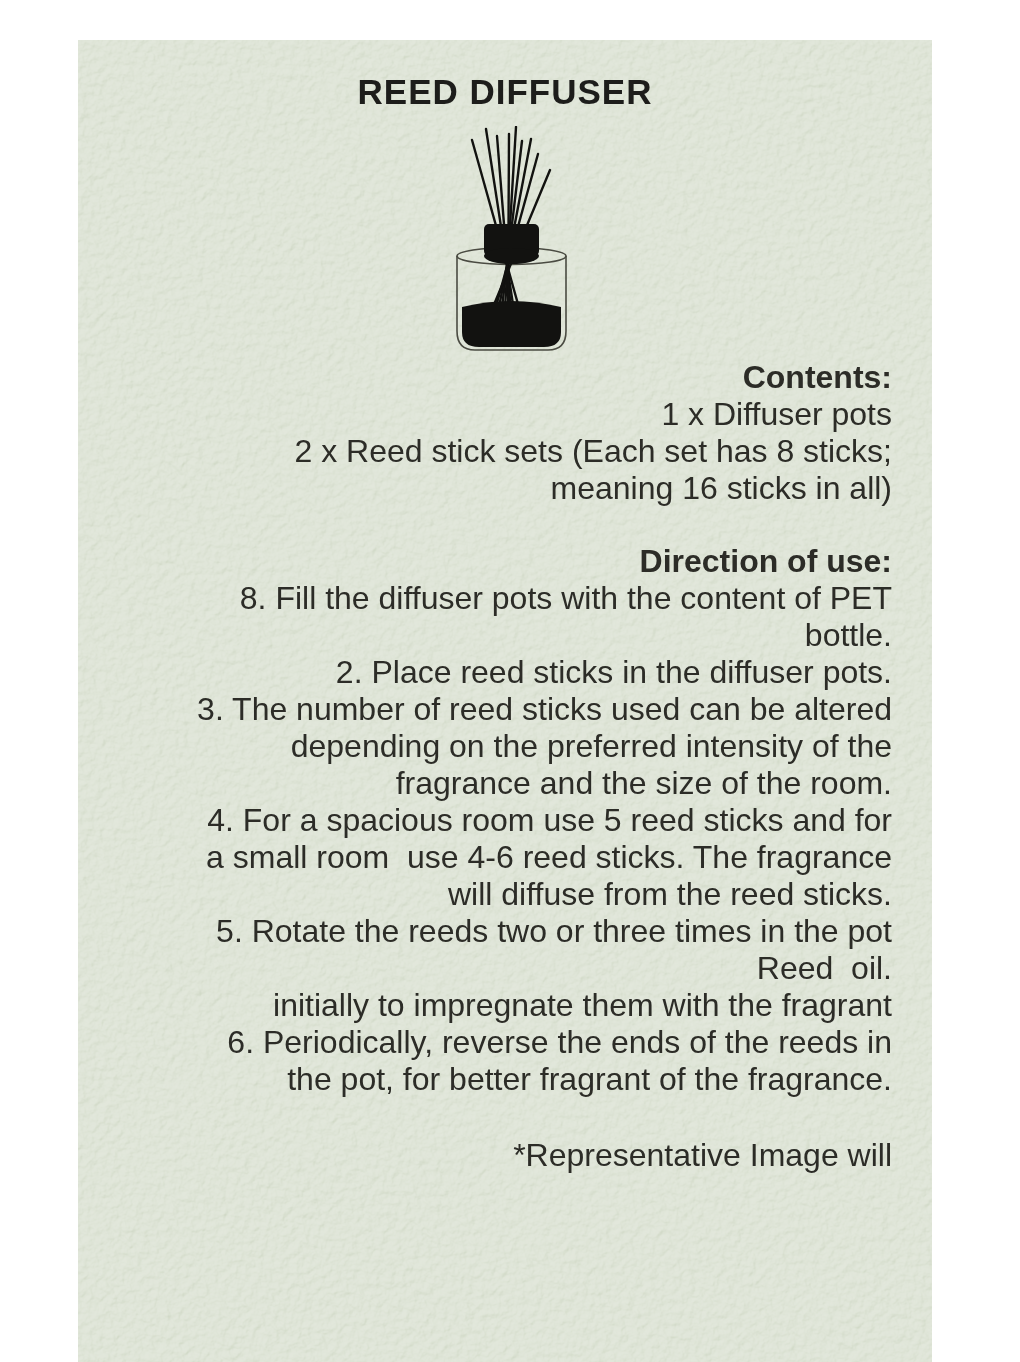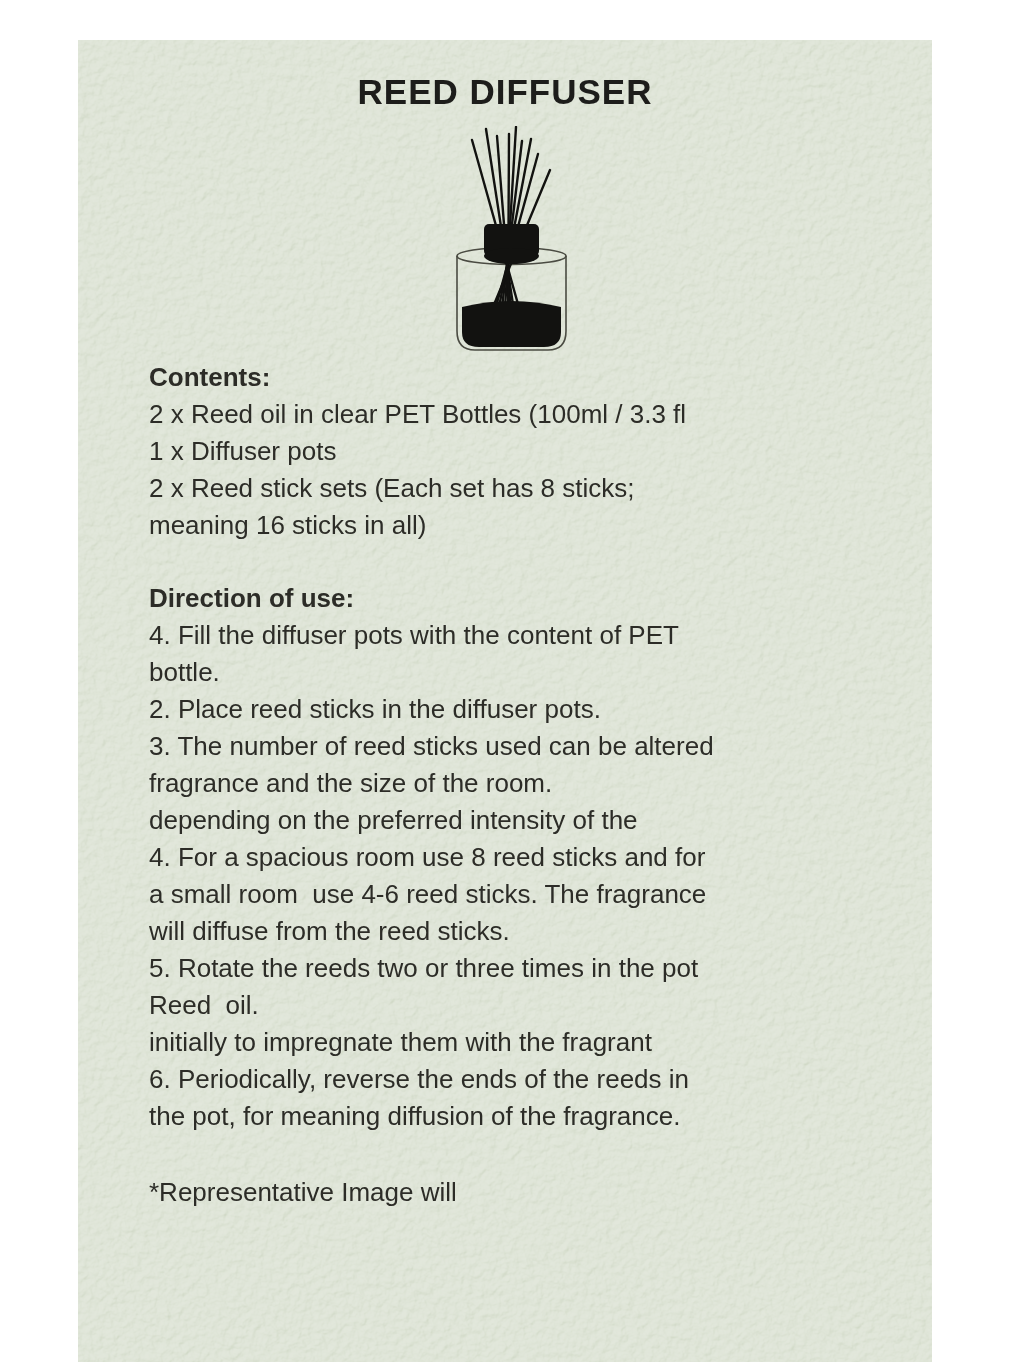--- a/index.html
+++ b/index.html
@@ -56,23 +56,24 @@
   .diffuser {
     position: absolute;
     left: 338px;
     top: 86px;
   }
   .text-col {
     position: absolute;
     left: 71px;
     top: 319px;
     right: 40px;
-    font-size: 26px;
+    font-size: 32px;
     line-height: 37px;
     color: var(--text-color);
+    text-align: right;
   }
   .heading { font-weight: bold; }
   .line { white-space: pre; }
   .gap-a { height: 36px; }
   .gap-b { height: 39px; }
 </style>
 </head>
 <body>
 
 <div class="card">
@@ -112,44 +113,43 @@
       <ellipse cx="95.5" cy="130" rx="27.5" ry="8" fill="#121210"></ellipse>
     </g>
 
     <path d="M41,130 L41,205 Q41,224 59,224 L132,224 Q150,224 150,205 L150,130" fill="none" stroke="#4a4b42" stroke-width="1.6"></path>
   </svg>
 
   <div class="text-col">
 
     <div>
       <div class="line heading">Contents:</div>
-      <div class="line">2 x Reed oil in clear PET Bottles (100ml / 3.3 fl</div>
       <div class="line">1 x Diffuser pots</div>
       <div class="line">2 x Reed stick sets (Each set has 8 sticks;</div>
       <div class="line">meaning 16 sticks in all)</div>
     </div>
 
     <div class="gap-a"></div>
 
     <div>
       <div class="line heading">Direction of use:</div>
-      <div class="line">4. Fill the diffuser pots with the content of PET</div>
+      <div class="line">8. Fill the diffuser pots with the content of PET</div>
       <div class="line">bottle.</div>
       <div class="line">2. Place reed sticks in the diffuser pots.</div>
       <div class="line">3. The number of reed sticks used can be altered</div>
+      <div class="line">depending on the preferred intensity of the</div>
       <div class="line">fragrance and the size of the room.</div>
-      <div class="line">depending on the preferred intensity of the</div>
-      <div class="line">4. For a spacious room use 8 reed sticks and for</div>
+      <div class="line">4. For a spacious room use 5 reed sticks and for</div>
       <div class="line">a small room  use 4-6 reed sticks. The fragrance</div>
       <div class="line">will diffuse from the reed sticks.</div>
       <div class="line">5. Rotate the reeds two or three times in the pot</div>
       <div class="line">Reed  oil.</div>
       <div class="line">initially to impregnate them with the fragrant</div>
       <div class="line">6. Periodically, reverse the ends of the reeds in</div>
-      <div class="line">the pot, for meaning diffusion of the fragrance.</div>
+      <div class="line">the pot, for better fragrant of the fragrance.</div>
     </div>
 
     <div class="gap-b"></div>
 
     <div class="line">*Representative Image will</div>
 
   </div>
 </div>
 
 </body></html>

